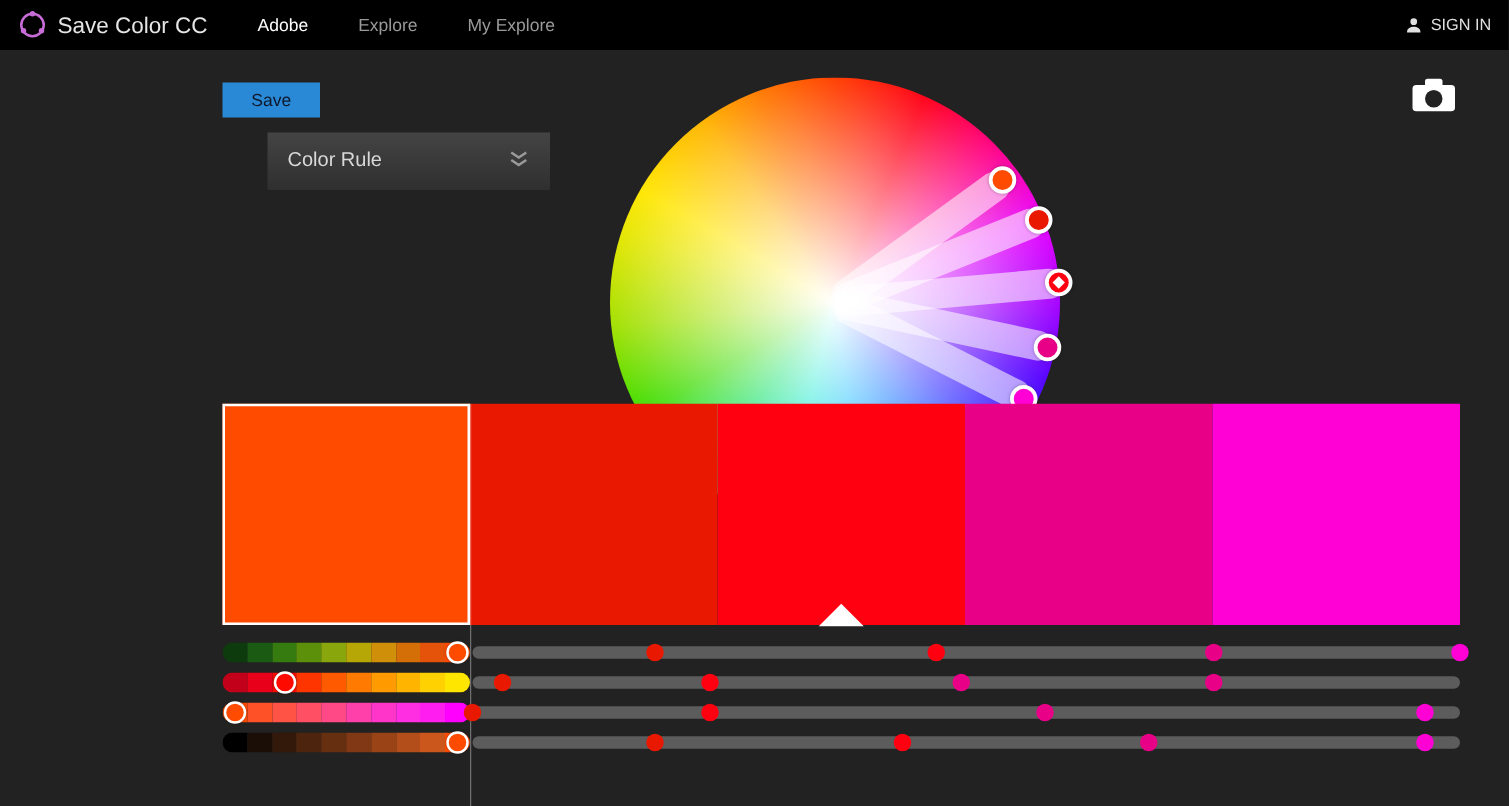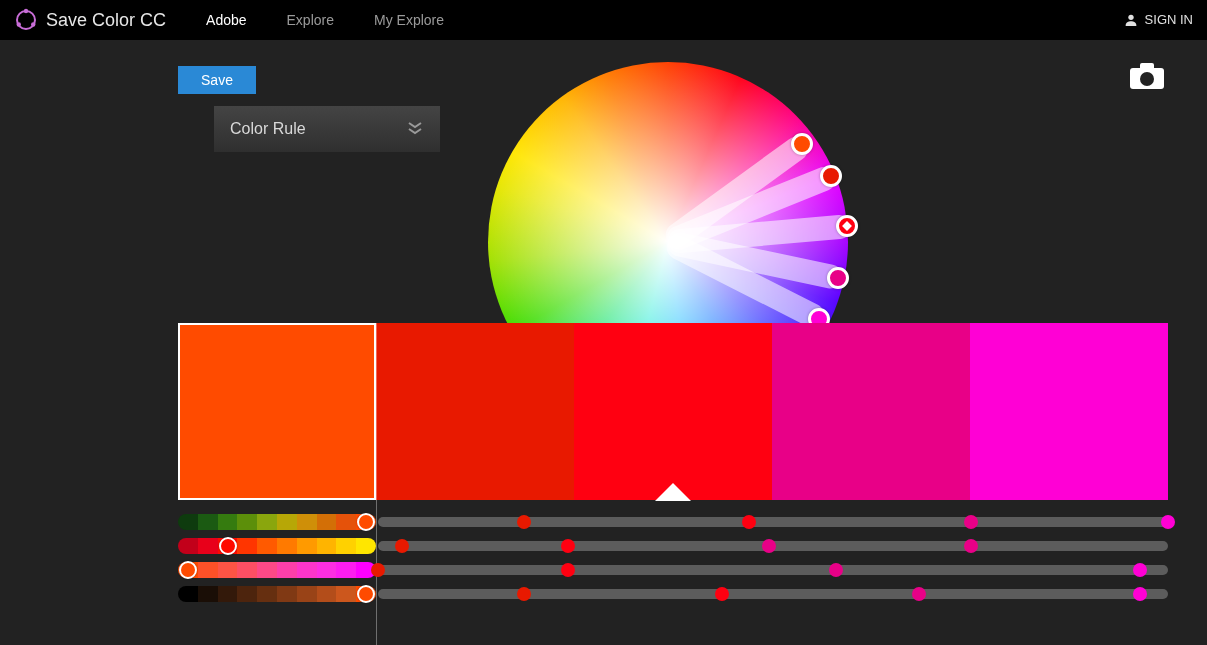--- a/index.html
+++ b/index.html
@@ -52,21 +52,21 @@
   .workspace { position: relative; width: 100%; height: 605px; }
 
   
   .save-btn {
     position: absolute;
     left: 178px;
     top: 26px;
     width: 78px;
     height: 28px;
     background: #2a89d6;
-    color: #ffffff;
+    color: #0f172a;
     font-size: 14px;
     display: flex;
     align-items: center;
     justify-content: center;
     cursor: pointer;
   }
 
   
   .camera {
     position: absolute;

